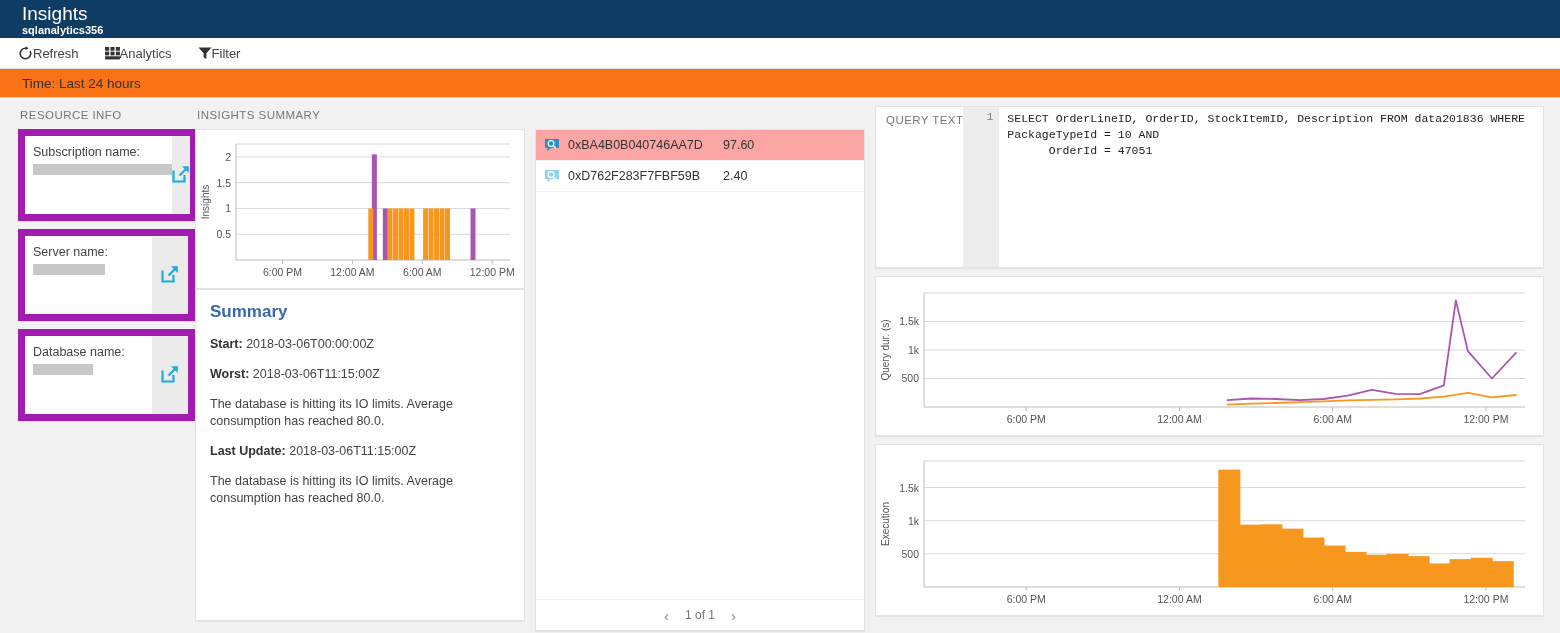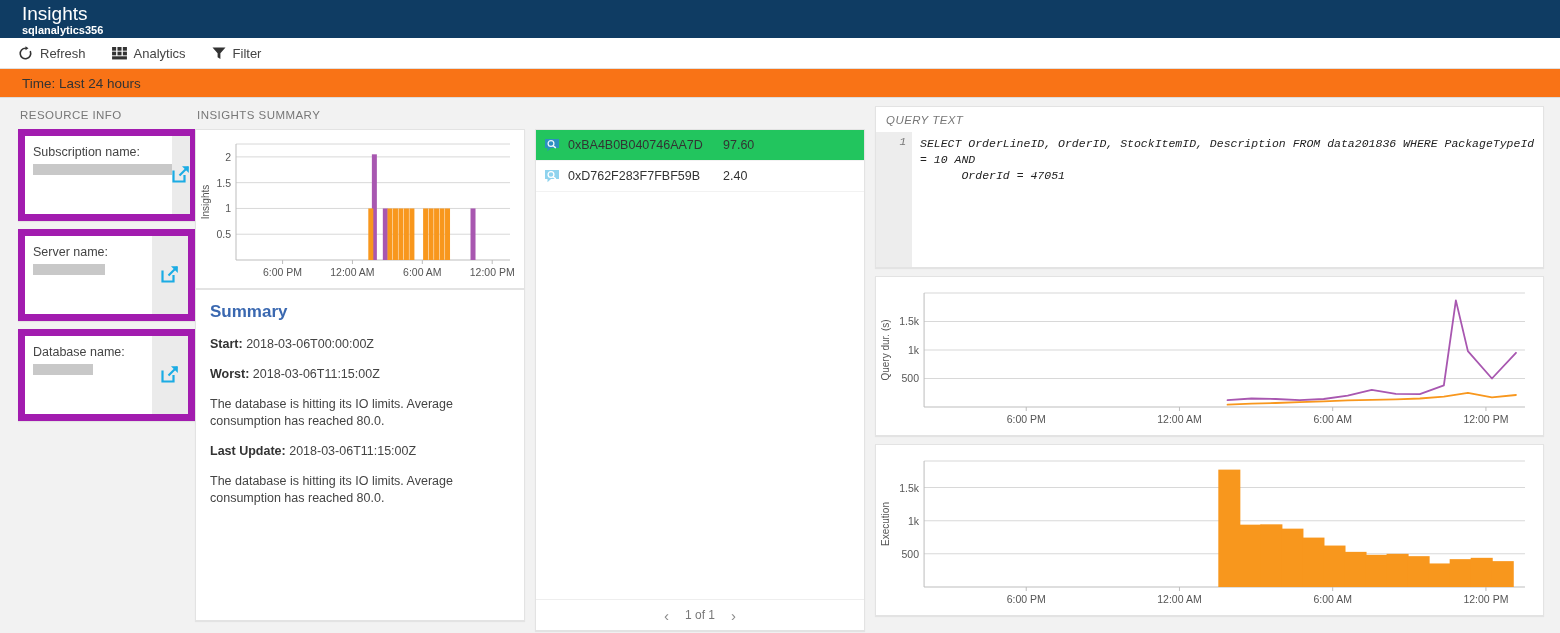--- a/index.html
+++ b/index.html
@@ -15,21 +15,21 @@
     height:38px;background:#0f3c63;color:#fff;
     padding:3px 0 0 22px;box-sizing:border-box;
   }
   .titlebar .t-main{font-size:19px;line-height:21px;font-weight:400;}
   .titlebar .t-sub{font-size:11px;line-height:13px;font-weight:bold;}
   
   .toolbar{
     height:30px;background:#fff;border-bottom:1px solid #e0e0e0;
     display:flex;align-items:center;padding-left:18px;gap:26px;
   }
-  .tool{display:flex;align-items:center;gap:7px;cursor:pointer;color:#444;font-size:13px;}
+  .tool{display:flex;align-items:center;cursor:pointer;color:#444;font-size:13px;}
   .tool svg{display:block;}
   
   .timebar{
     height:28px;background:#f97316;border-bottom:1px solid #dcdcdc;
     display:flex;align-items:center;padding-left:22px;font-size:13.5px;color:#333;
   }
   
   .content{display:flex;height:537px;}
   .col-resource{width:195px;padding:8px 0 0 18px;box-sizing:border-box;}
   .col-insights{width:340px;padding:8px 10px 0 0;box-sizing:border-box;}
@@ -65,28 +65,28 @@
     display:flex;align-items:center;height:24px;border-bottom:1px solid #ececec;
     font-size:10.5px;color:#777;letter-spacing:.4px;text-transform:uppercase;
   }
   .c-icon{width:32px;display:flex;justify-content:center;align-items:center;}
   .c-item{width:155px;}
   .c-impact{flex:1;}
   .trow{
     display:flex;align-items:center;height:30px;font-size:12.5px;color:#333;cursor:pointer;
     border-bottom:1px solid #f2f2f2;
   }
-  .trow.sel{background:#22c55e;}
+  .trow.sel{background:#fca5a5;}
   .pager{
     height:30px;display:flex;align-items:center;justify-content:center;gap:16px;
     color:#777;font-size:12px;border-top:1px solid #eee;margin-top:auto;
   }
   .pg-btn{cursor:pointer;font-size:15px;color:#8a8a8a;}
   
-  .qpanel{height:160px;display:flex;flex-direction:column;font-style:italic;}
+  .qpanel{height:160px;display:flex;flex-direction:row;}
   .qpanel-head{
     font-size:11.5px;color:#777;letter-spacing:.45px;text-transform:uppercase;
     padding:7px 0 6px 10px;
   }
   .qbody{display:flex;flex:1;}
   .gutter{
     width:36px;background:#ededed;color:#777;font-size:11px;
     font-family:"Liberation Mono", monospace;text-align:right;padding:4px 6px 0 0;box-sizing:border-box;
   }
   .qcode{

